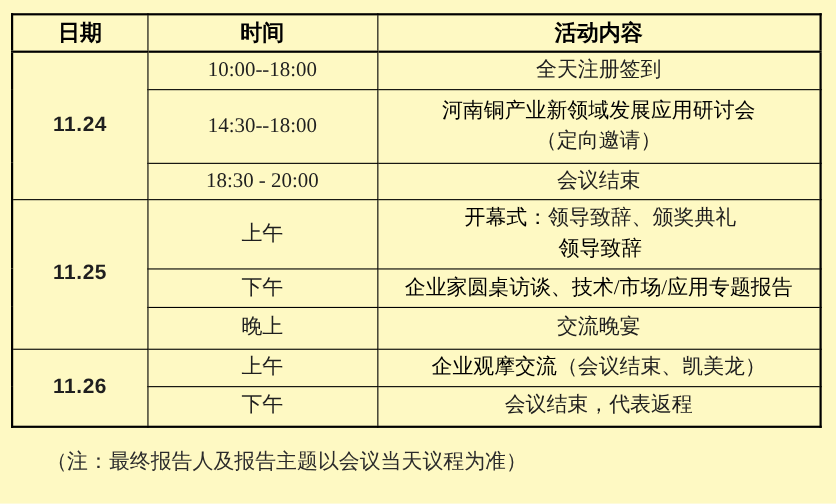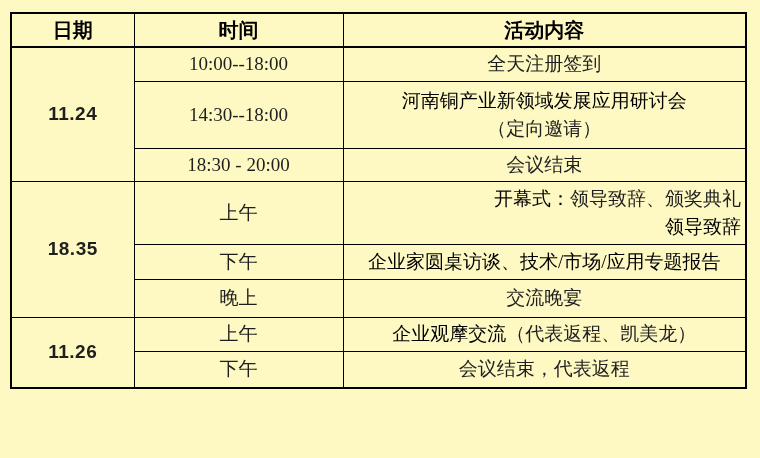--- a/index.html
+++ b/index.html
@@ -54,21 +54,21 @@
   }
   td.time-cell {
     font-size: 21px;
     color: #111111;
   }
   td.activity-cell .bold {
     font-weight: normal;
     color: #000000;
   }
   td.activity-cell.align-left {
-    text-align: right;
+    text-align: center;
     padding-left: 7px;
   }
   td.activity-cell .line {
     display: block;
   }
   .note {
     position: absolute;
     left: 42px;
     top: 406px;
     font-size: 19px;
@@ -110,21 +110,21 @@
       </td>
     </tr>
     <tr style="height:33px">
       <td class="time-cell">18:30 - 20:00</td>
       <td class="activity-cell">
         <span>会议结束</span>
       </td>
     </tr>
 
     <tr style="height:63px">
-      <td class="date-cell" rowspan="3">18.35</td>
+      <td class="date-cell" rowspan="3">11.25</td>
       <td class="time-cell">上午</td>
       <td class="activity-cell align-left">
         <span class="line"><span class="bold">开幕式：</span><span>领导致辞、颁奖典礼</span></span>
         <span class="line bold">领导致辞</span>
       </td>
     </tr>
     <tr style="height:35px">
       <td class="time-cell">下午</td>
       <td class="activity-cell">
         <span class="bold">企业家圆桌访谈、技术/市场/应用专题报告</span>
@@ -134,26 +134,27 @@
       <td class="time-cell">晚上</td>
       <td class="activity-cell">
         <span>交流晚宴</span>
       </td>
     </tr>
 
     <tr style="height:34px">
       <td class="date-cell" rowspan="2">11.26</td>
       <td class="time-cell">上午</td>
       <td class="activity-cell">
-        <span class="bold">企业观摩交流</span><span>（代表返程、凯美龙）</span>
+        <span class="bold">企业观摩交流</span><span>（会议结束、凯美龙）</span>
       </td>
     </tr>
     <tr style="height:37px">
       <td class="time-cell">下午</td>
       <td class="activity-cell">
         <span>会议结束，代表返程</span>
       </td>
     </tr>
   </tbody>
     </table>
 
+  <div class="note">（注：最终报告人及报告主题以会议当天议程为准）</div>
 
 </div>
 
 </body></html>

